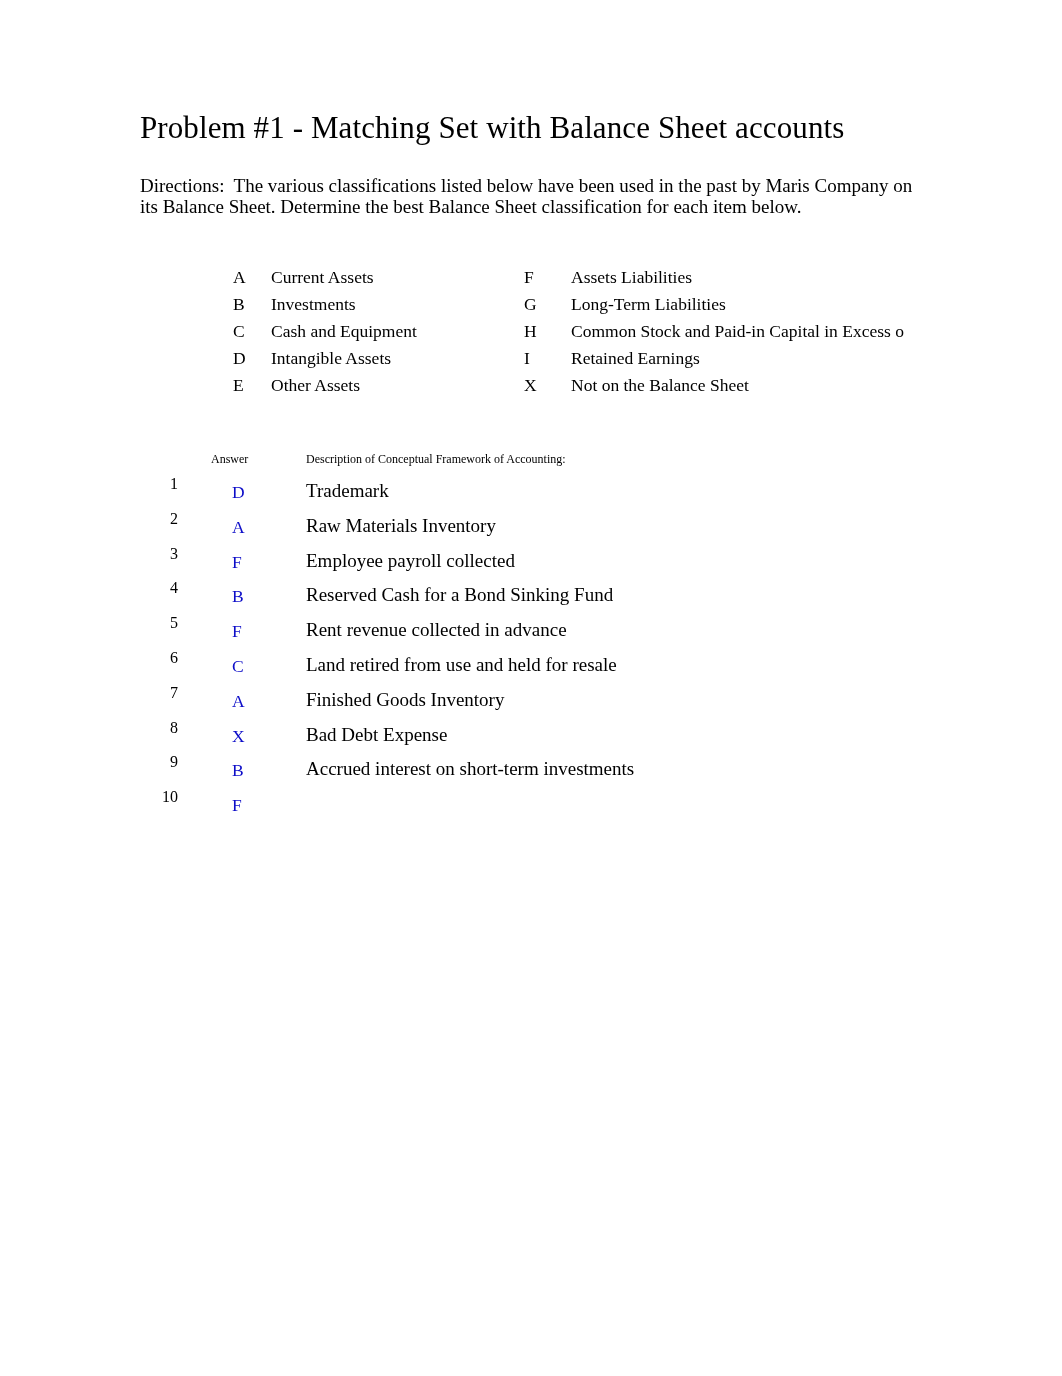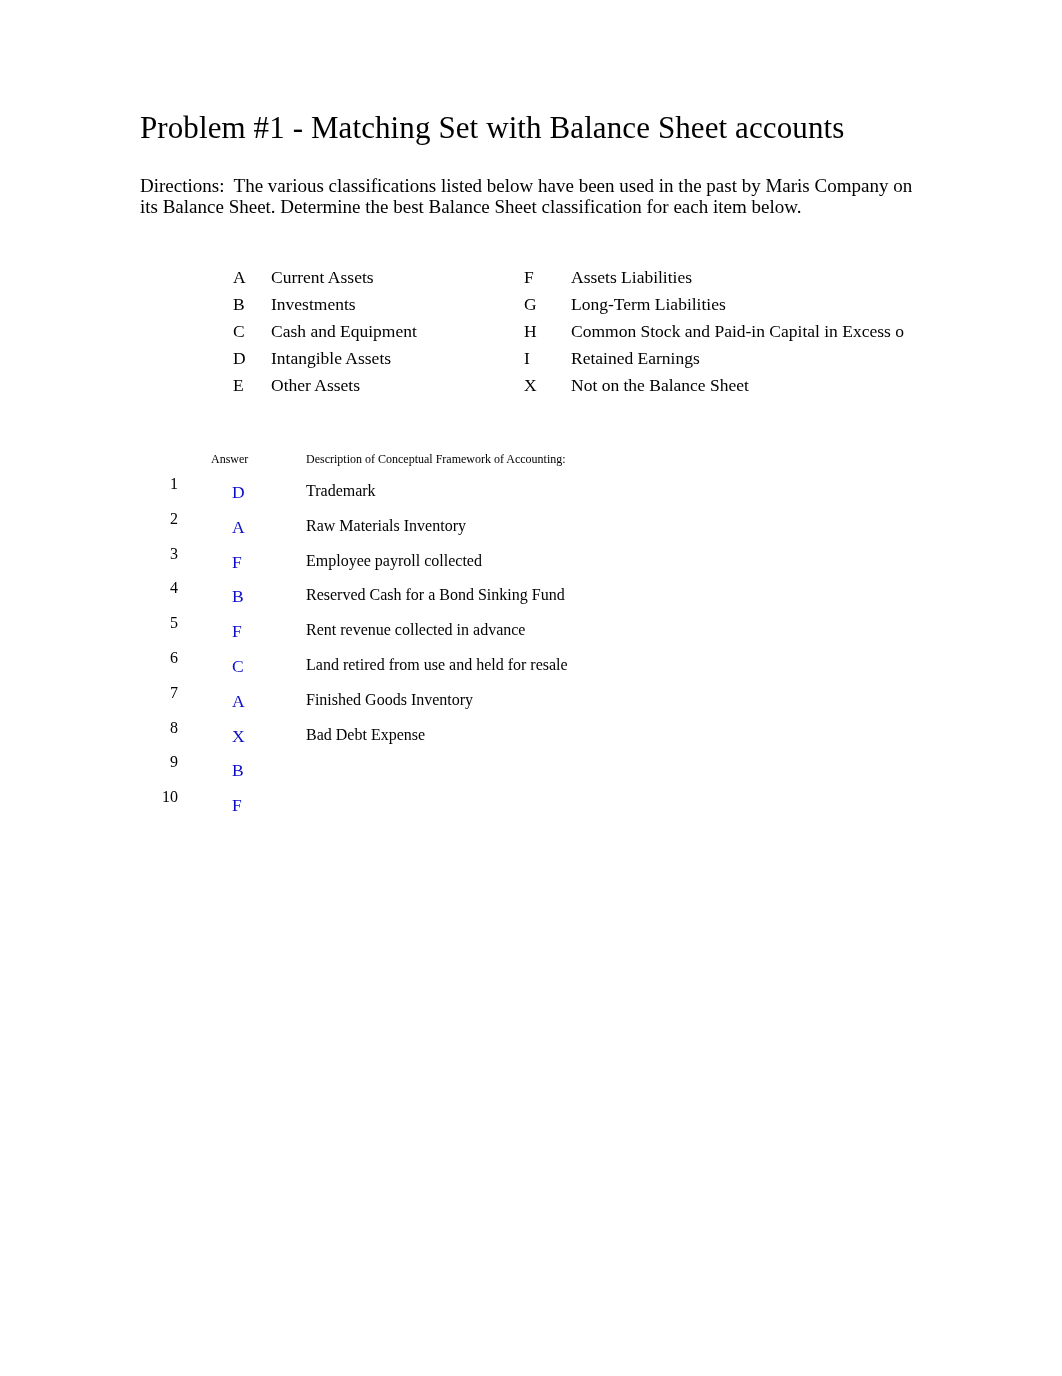--- a/index.html
+++ b/index.html
@@ -131,21 +131,21 @@
     left: 92px;
     top: 9px;
     color: #0d0dc8;
     font-size: 17.5px;
     line-height: 22px;
   }
   .ans-desc {
     position: absolute;
     left: 166px;
     top: 8px;
-    font-size: 16px;
+    font-size: 19px;
     line-height: 22px;
     text-align: right;
   }
 </style>
 </head>
 <body>
 
 <div class="page">
 
   <h1 class="doc-title">Problem #1 - Matching Set with Balance Sheet accounts</h1>
@@ -228,20 +228,21 @@
         <span class="ans-desc">Finished Goods Inventory</span>
       </div>
       <div class="ans-row">
         <span class="ans-num">8</span>
         <span class="ans-letter">X</span>
         <span class="ans-desc">Bad Debt Expense</span>
       </div>
       <div class="ans-row">
         <span class="ans-num">9</span>
         <span class="ans-letter">B</span>
+        <span class="ans-desc">Accrued interest on short-term investments</span>
       </div>
       <div class="ans-row">
         <span class="ans-num">10</span>
         <span class="ans-letter">F</span>
       </div>
     </div>
 
 </div>
 
 </body></html>

